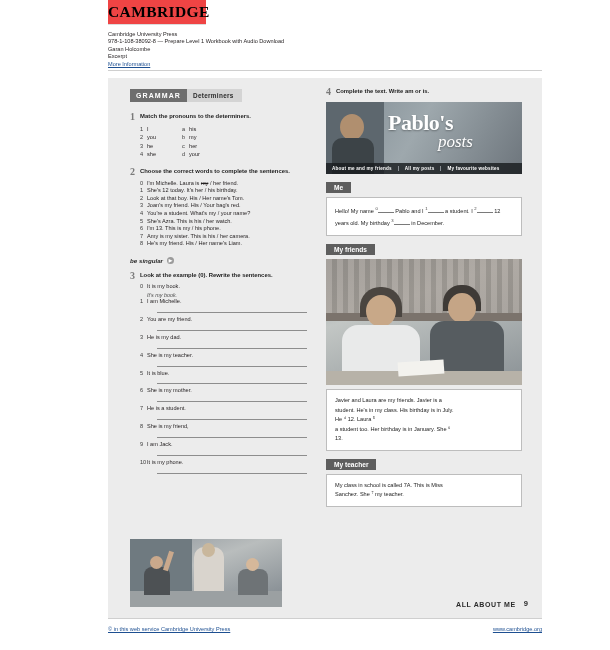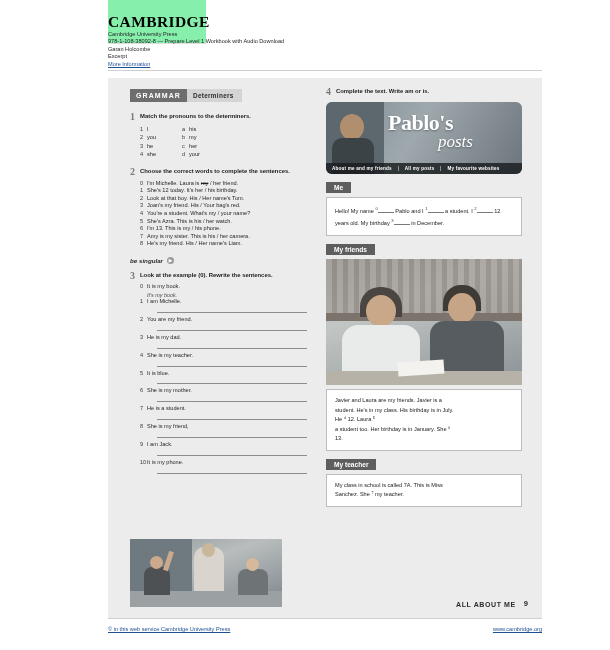--- a/index.html
+++ b/index.html
@@ -9,22 +9,22 @@
     background:#ffffff;
     font-family:"Liberation Sans", sans-serif;
     color:#231f20;
     position:relative;
     overflow:hidden;
   }
 
   
   .page-top { position:absolute; left:0; top:0; width:610px; height:78px; background:#fff; }
   .logo-box {
-    position:absolute; left:108px; top:0; width:98px; height:44px;
-    background:#86efac; border-bottom:1px solid #dcdcdc;
+    position:absolute; left:108px; top:0; width:98px; height:25px;
+    background:#ef4444; border-bottom:1px solid #dcdcdc;
     display:flex; align-items:center;
   }
   .logo-text {
     font-family:"Liberation Serif", serif;
     font-weight:bold; font-size:15.5px; letter-spacing:0.4px; color:#000;
   }
   .meta { position:absolute; left:108px; top:31px; font-size:5.6px; line-height:7.4px; color:#231f20; }
   .meta .line { white-space:nowrap; }
   .meta .link { color:#1d4f91; text-decoration:underline; }
   .rule { position:absolute; left:108px; top:70px; width:434px; height:1px; background:#cfcfcf; }
@@ -123,21 +123,20 @@
   .photo-bl .arm {
     position:absolute; left:36px; bottom:36px; width:5px; height:20px; background:#caa98c;
     transform:rotate(18deg);
   }
 
   
   .blog-wrap { position:relative; }
   .blog-head {
     position:relative; width:196px; height:72px; overflow:hidden;
     background:linear-gradient(120deg,#7f8b93 0%,#9ea8ad 45%,#6d757c 100%);
-    border-radius:6px;
   }
   .blog-head .bband { position:absolute; left:0; top:0; width:58px; height:72px; background:#5d676e; }
   .blog-head .boyh { position:absolute; left:14px; top:12px; width:24px; height:26px; border-radius:50%; background:#b08f6f; }
   .blog-head .boyb { position:absolute; left:6px; top:36px; width:42px; height:36px; border-radius:10px 10px 0 0; background:#3c4347; }
   .blog-title {
     position:absolute; left:62px; top:8px; color:#fff;
     font-family:"Liberation Serif", serif; font-weight:bold; font-size:22px;
     letter-spacing:-0.5px; text-shadow:0 1px 2px rgba(0,0,0,.35);
   }
   .blog-title2 {

